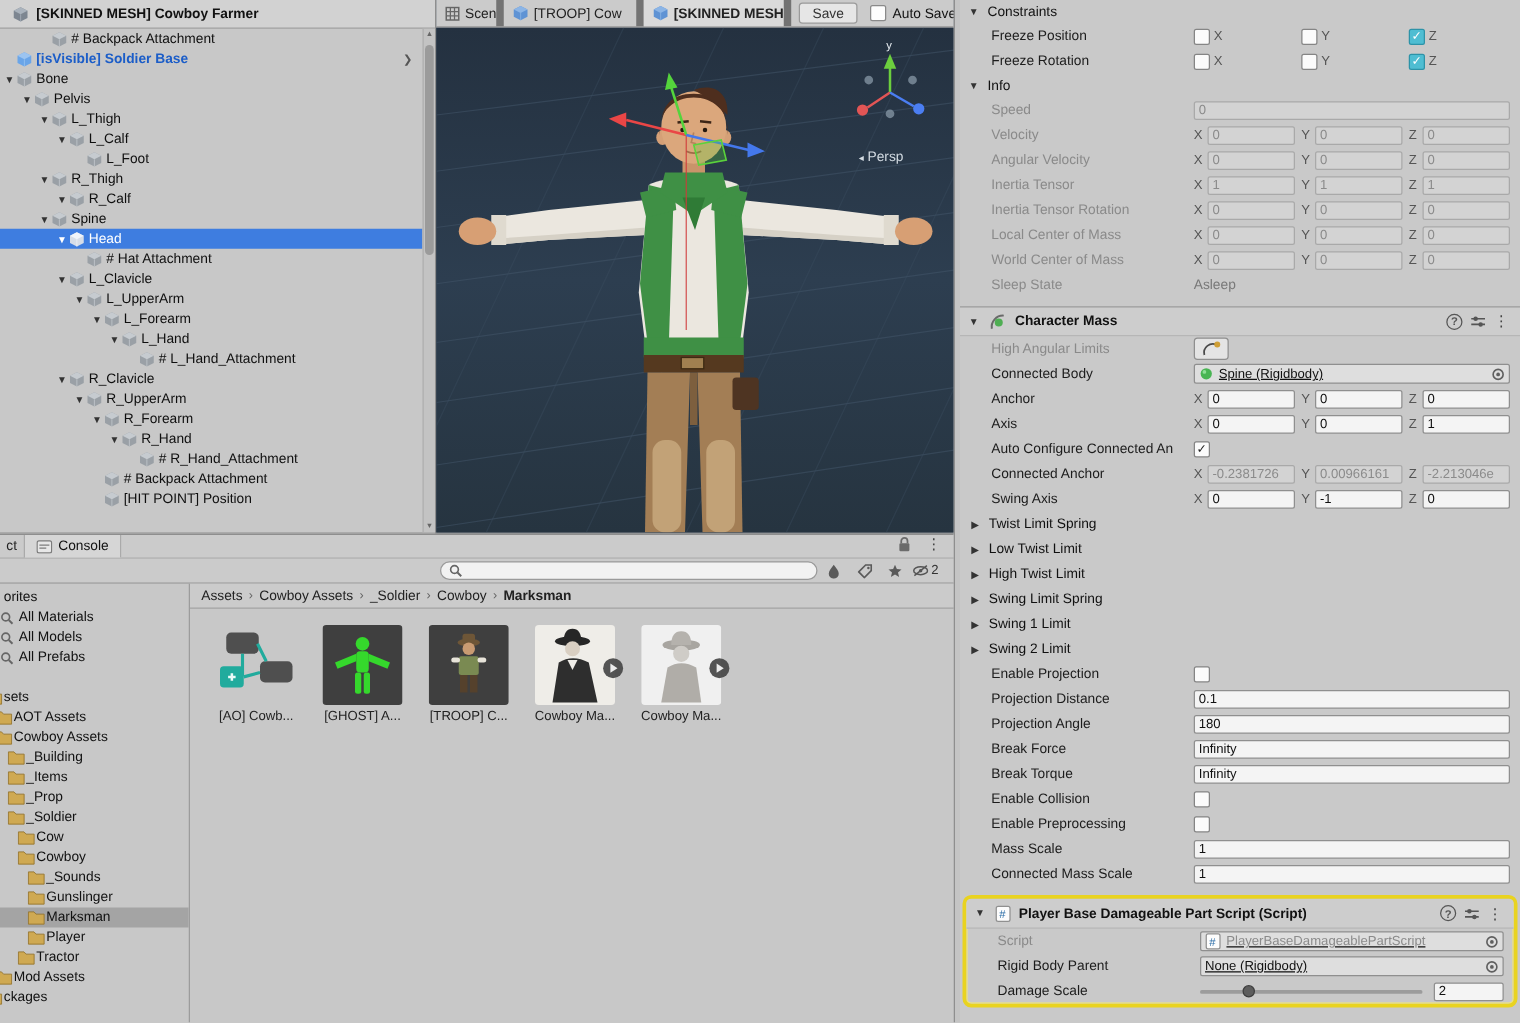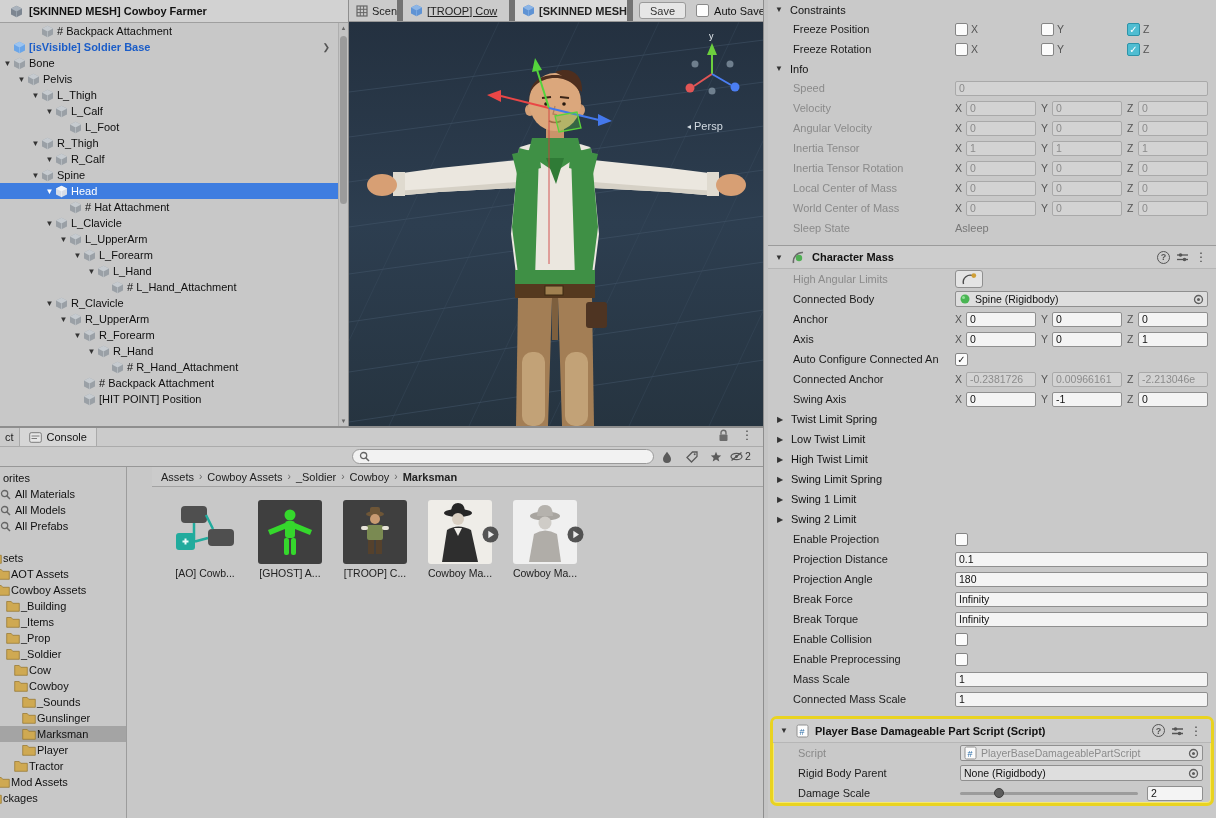--- a/index.html
+++ b/index.html
@@ -23,21 +23,21 @@
   .hchev { margin-left:auto; margin-right:8px; color:#555; font-size:9px; }
   .vscroll { position:absolute; right:0; top:23px; bottom:0; width:10px; background:#c3c3c3; border-left:1px solid #aeaeae; }
   .vthumb { position:absolute; top:13px; left:1px; right:1px; height:168px; background:#9b9b9b; border-radius:4px; }
   .varrow { position:absolute; left:0; right:0; text-align:center; font-size:6px; color:#666; }
   .varrow.up { top:2px; } .varrow.down { bottom:2px; }
 
   
   #scene { position:absolute; left:348px; top:0; width:415px; height:427px; border-left:1px solid #8e8e8e; background:#28394a; border-bottom:1px solid #8e8e8e; }
   .stabs { height:22px; background:#cbcbcb; border-bottom:1px solid #979797; display:flex; align-items:center; }
   .stab { height:100%; display:flex; align-items:center; gap:4px; padding:0 7px; border-right:6px solid #737373; font-size:11px; color:#222; white-space:nowrap; overflow:hidden; flex:none; }
-  .stab.w1 { width:54px; } .stab.w2 { width:112px;text-decoration:underline; } .stab.w3 { width:118px; }
+  .stab.w1 { width:54px; } .stab.w2 { width:112px; } .stab.w3 { width:118px; }
   .stab.active { background:#dadada; font-weight:bold; }
   .savebtn { margin-left:6px; height:17px; padding:0 10px; font-size:11px; background:#e6e6e6; border:1px solid #9a9a9a; border-radius:3px; color:#333; font-family:inherit; }
   .cbox { width:13px; height:13px; background:#fdfdfd; border:1px solid #8a8a8a; border-radius:2px; margin-left:10px; flex:none; }
   .aslabel { margin-left:5px; font-size:11px; white-space:nowrap; }
   .sview { position:relative; width:100%; height:404px; overflow:hidden; }
   .persp { position:absolute; left:338px; top:98px; color:#d3dbe2; font-size:11px; display:flex; gap:3px; align-items:center; }
   .persp .arr { font-size:8px; }
 
   
   #consolebar { position:absolute; left:0; top:427px; width:763px; height:20px; background:#cbcbcb; border-top:1px solid #8e8e8e; border-bottom:1px solid #ababab; display:flex; align-items:flex-start; }
@@ -47,21 +47,21 @@
   .kebab { font-size:12px; color:#444; }
 
   #searchrow { position:absolute; left:0; top:447px; width:763px; height:20px; background:#cbcbcb; border-bottom:1px solid #979797; }
   .searchbox { position:absolute; left:352px; top:2px; width:302px; height:15px; background:#f2f2f2; border:1px solid #9a9a9a; border-radius:8px; display:flex; align-items:center; padding:0 6px; gap:4px; }
   .searchbox input { border:none; background:transparent; outline:none; flex:1; font-size:10.5px; font-family:inherit; }
   .trayic { position:absolute; top:4px; }
   .hidcnt { position:absolute; left:730px; top:3px; display:flex; align-items:center; gap:2px; color:#333; font-size:10.5px; }
 
   
   #project { position:absolute; left:0; top:467px; width:763px; height:351px; background:#c8c8c8; }
-  .folders { position:absolute; left:0; top:0; width:127px; height:100%; border-right:1px solid #9c9c9c; padding-top:3px; overflow:hidden; }
+  .folders { position:absolute; left:0; top:0; width:152px; height:100%; border-right:1px solid #9c9c9c; padding-top:3px; overflow:hidden; }
   .frow { display:flex; align-items:center; height:16px; overflow:hidden; white-space:nowrap; }
   .frow .fic { width:15px; flex:none; display:flex; }
   .frow .flab { font-size:11px; }
   .frow.fsel { background:#a4a4a4; }
   .fspacer { height:16px; }
   .crumbbar { position:absolute; left:152px; top:0; right:0; height:20px; background:#cbcbcb; border-bottom:1px solid #a3a3a3; display:flex; align-items:center; gap:5px; padding-left:9px; }
   .crumb { font-size:11px; color:#222; }
   .crumb.last { font-weight:bold; }
   .csep { color:#666; font-size:10px; }
   .assetgrid { position:absolute; left:152px; top:20px; right:0; bottom:0; display:flex; align-items:flex-start; gap:15px; padding:13px 0 0 18px; }
@@ -80,21 +80,21 @@
   .ilabel { width:162px; flex:none; font-size:11px; color:#1c1c1c; white-space:nowrap; overflow:hidden; }
   .ilabel.dim { color:#8a8a8a; }
   .ifields { flex:1; display:flex; align-items:center; gap:5px; min-width:0; }
   .ifield { flex:1; height:15px; background:#f4f4f4; border:1px solid #8f8f8f; border-radius:2px; padding:0 3px; font-size:10.5px; line-height:13px; overflow:hidden; white-space:nowrap; min-width:0; }
   .ifield.dis { background:#d3d3d3; border-color:#a9a9a9; color:#8b8b8b; }
   .axg { flex:1; display:flex; align-items:center; gap:3px; min-width:0; }
   .axl { font-size:10.5px; color:#555; width:8px; flex:none; }
   .icb { width:13px; height:13px; background:#fbfbfb; border:1px solid #858585; border-radius:2px; font-size:10px; line-height:11px; text-align:center; color:#222; flex:none; }
   .icb.teal { background:#4fbdd2; border-color:#2d93a8; color:#fff; }
   .ivaltext { color:#787878; font-size:11px; }
-  .objfield { flex:1; display:flex; align-items:center; height:16px; background:#dedede; border:1px solid #8f8f8f; border-radius:2px; padding:0 3px; gap:4px; overflow:hidden; min-width:0; }
+  .objfield { flex:1; display:flex; align-items:center; height:16px; background:#dedede; border:1px solid #8f8f8f; border-radius:2px; padding:0 3px; gap:4px; overflow:hidden; min-width:0;text-decoration:underline; }
   .objtext { font-size:10.5px; white-space:nowrap; overflow:hidden; flex:1; }
   .objfield.dis .objtext { color:#8b8b8b; }
   .opicker { margin-left:auto; flex:none; display:flex; }
   .foldrow { padding-left:9px; gap:2px; }
   .farr { font-size:8px; color:#333; width:12px; flex:none; }
   .flabel { font-size:11px; color:#111; }
   .minibtn { width:28px; height:18px; background:#e4e4e4; border:1px solid #8f8f8f; border-radius:3px; display:flex; align-items:center; justify-content:center; }
   .slwrap { flex:1; display:flex; align-items:center; margin-right:4px; min-width:0; }
   .sltrack { position:relative; height:3px; background:#9c9c9c; border-radius:2px; flex:1; }
   .slhandle { position:absolute; top:-4px; width:10px; height:10px; border-radius:50%; background:#5d5d5d; border:1px solid #3e3e3e; margin-left:-5px; }

